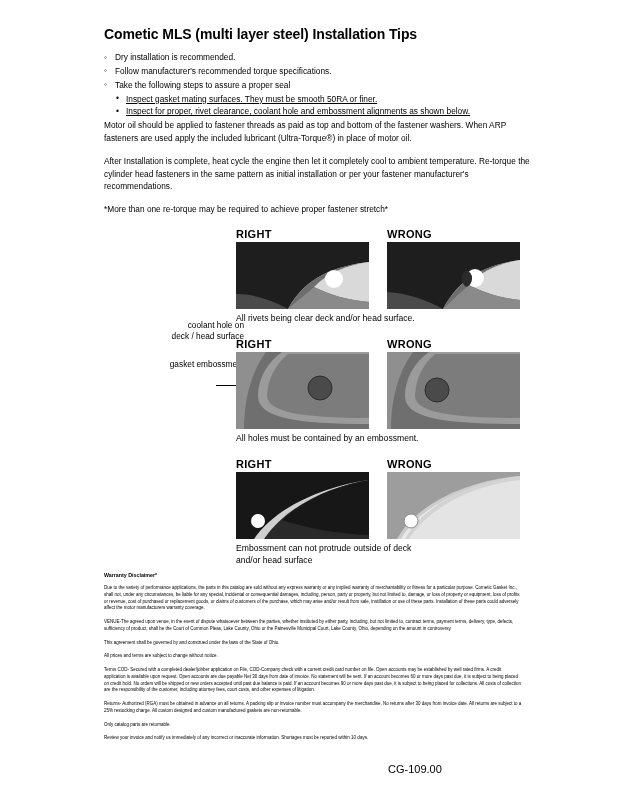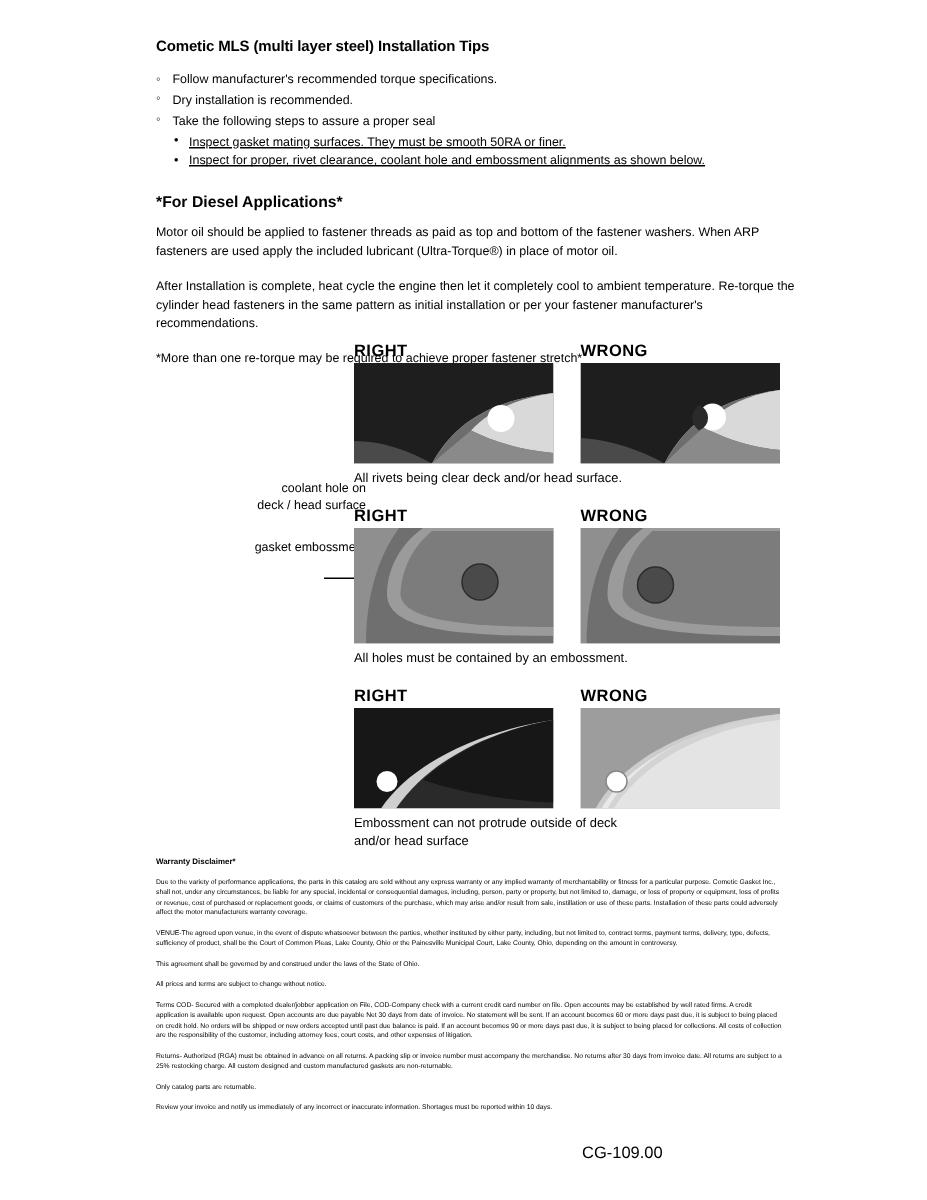--- a/index.html
+++ b/index.html
@@ -19,21 +19,21 @@
     width: 618px; height: 800px;
     padding: 0;
   }
   .content {
     position: absolute;
     left: 104px;
     top: 26px;
     width: 430px;
   }
   h1.title {
-    font-size: 10px;
+    font-size: 14px;
     font-weight: bold;
     margin: 0 0 9px 0;
     letter-spacing: -0.1px;
   }
   ul.bullets {
     list-style: none;
     margin: 0;
     padding: 0;
   }
   ul.bullets > li {
@@ -172,32 +172,31 @@
 </style>
 </head>
 <body>
 
 <div class="page">
 
   <div class="content">
     <h1 class="title">Cometic MLS (multi layer steel) Installation Tips</h1>
 
     <ul class="bullets">
+      <li>Dry installation is recommended.</li>
       <li>Follow manufacturer's recommended torque specifications.</li>
-      <li>Dry installation is recommended.</li>
       <li>
         <span>Take the following steps to assure a proper seal</span>
         <ul class="subbullets">
           <li>Inspect gasket mating surfaces.  They must be smooth 50RA or finer.</li>
           <li>Inspect for proper, rivet clearance, coolant hole and embossment alignments as shown below.</li>
         </ul>
       </li>
     </ul>
 
-    <h2 class="subtitle">*For Diesel Applications*</h2>
     <p class="para">Motor oil should be applied to fastener threads as paid as top and bottom of the fastener washers.  When ARP fasteners are used apply the included lubricant (Ultra-Torque®) in place of motor oil.</p>
     <p class="para">After Installation is complete, heat cycle the engine then let it completely cool to ambient temperature. Re-torque the cylinder head fasteners in the same pattern as initial installation or per your fastener manufacturer's recommendations.</p>
     <p class="para">*More than one re-torque may be required to achieve proper fastener stretch*</p>
   </div>
 
   <div class="callouts">
     <div class="callout-line">
       <span>coolant hole on</span><br>
       <span>deck / head surface</span>
     </div>

